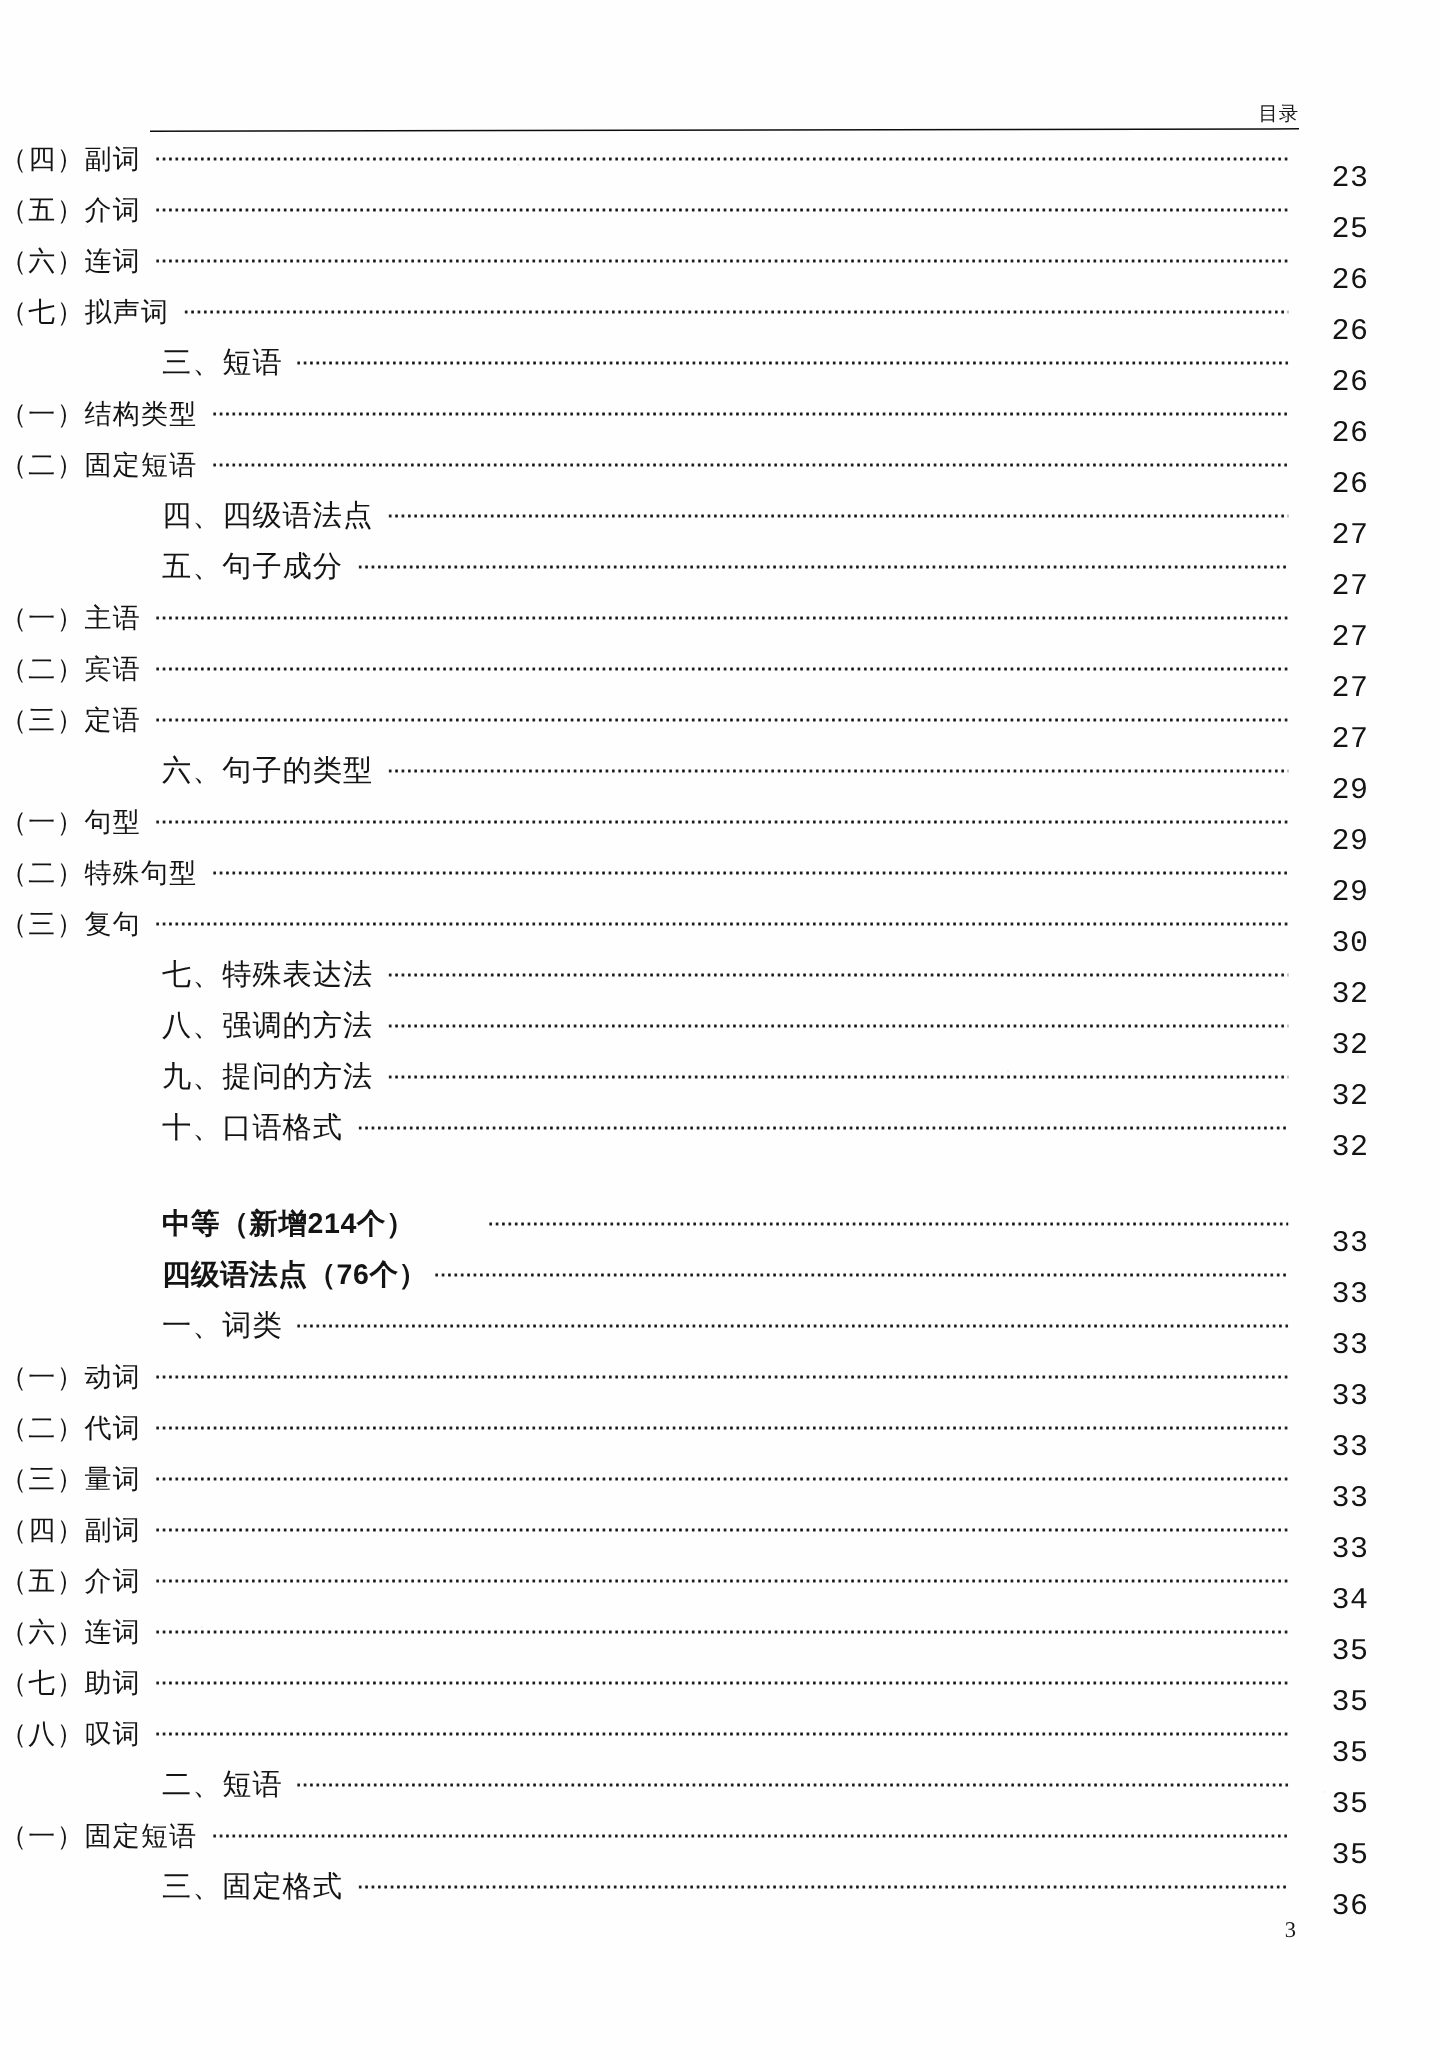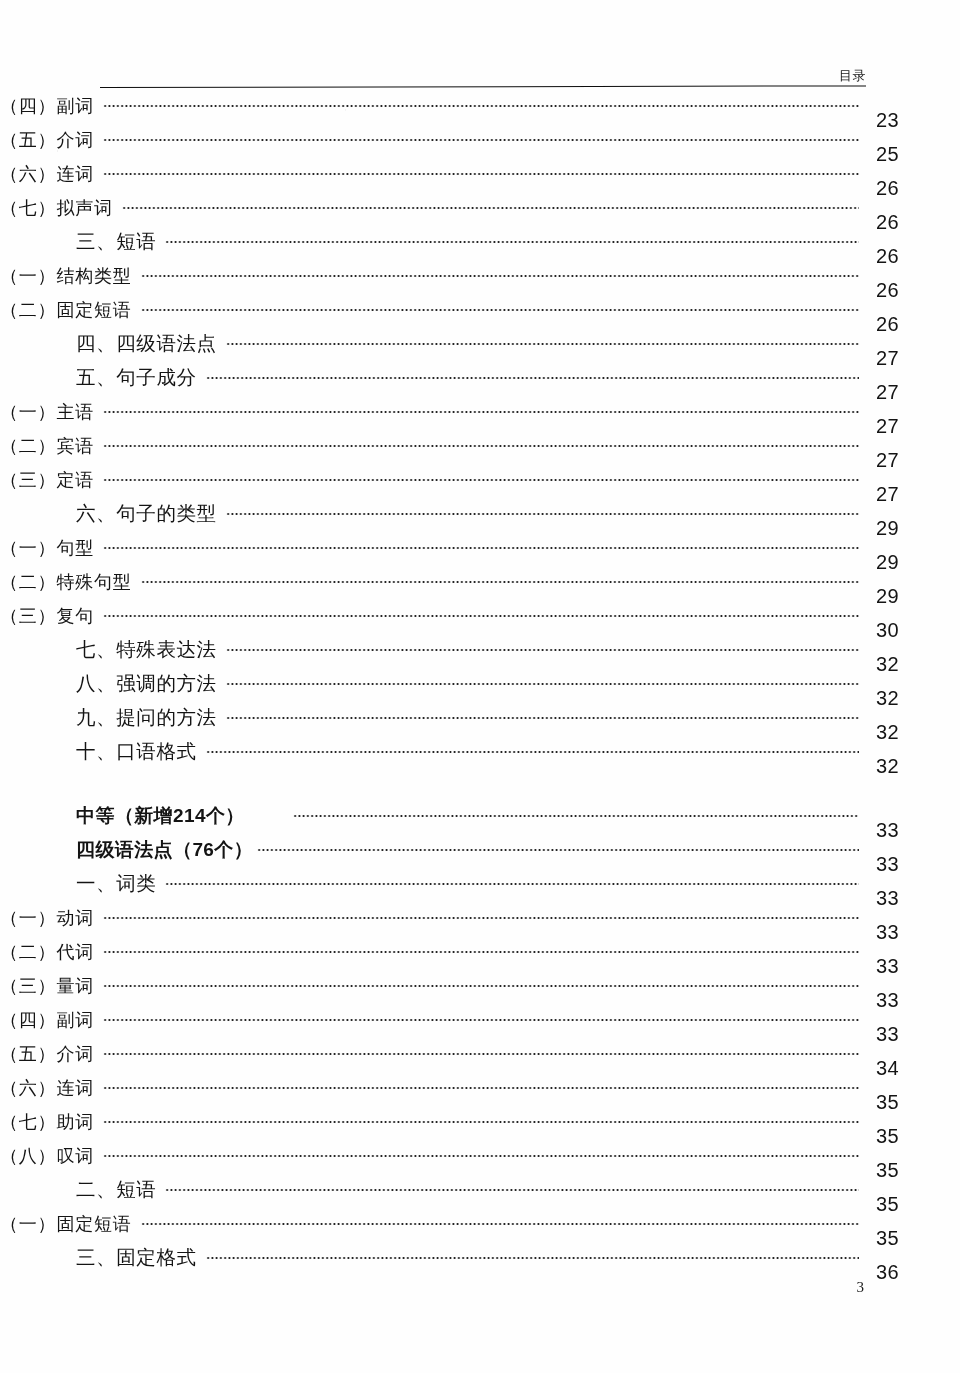--- a/index.html
+++ b/index.html
@@ -113,29 +113,29 @@
     background-size: 4.25px 2px;
     background-repeat: repeat-x;
     background-position: left bottom;
   }
 
   .toc-entry .page-num {
     position: absolute;
     right: 36px;
     bottom: 0.02em;
     width: 48px;
-    text-align: left;
+    text-align: center;
     font-size: 20px;
     line-height: 1;
-    font-family: Liberation Sans, sans-serif;
+    font-family: Liberation Mono, monospace;
     letter-spacing: 0.3px;
   }
 
   
-  .lvl-1 { padding-left: 76px; }
+  .lvl-1 { padding-left: 108px; }
   .lvl-2 { }
 
   .lvl-1 .label { font-size: 19.5px; }
   .lvl-2 .label { font-size: 18px; letter-spacing: 0.8px; }
 
   
   .heading .label {
     font-family: "Liberation Sans", "DejaVu Sans", sans-serif;
     font-weight: bold;
     font-size: 19px;

